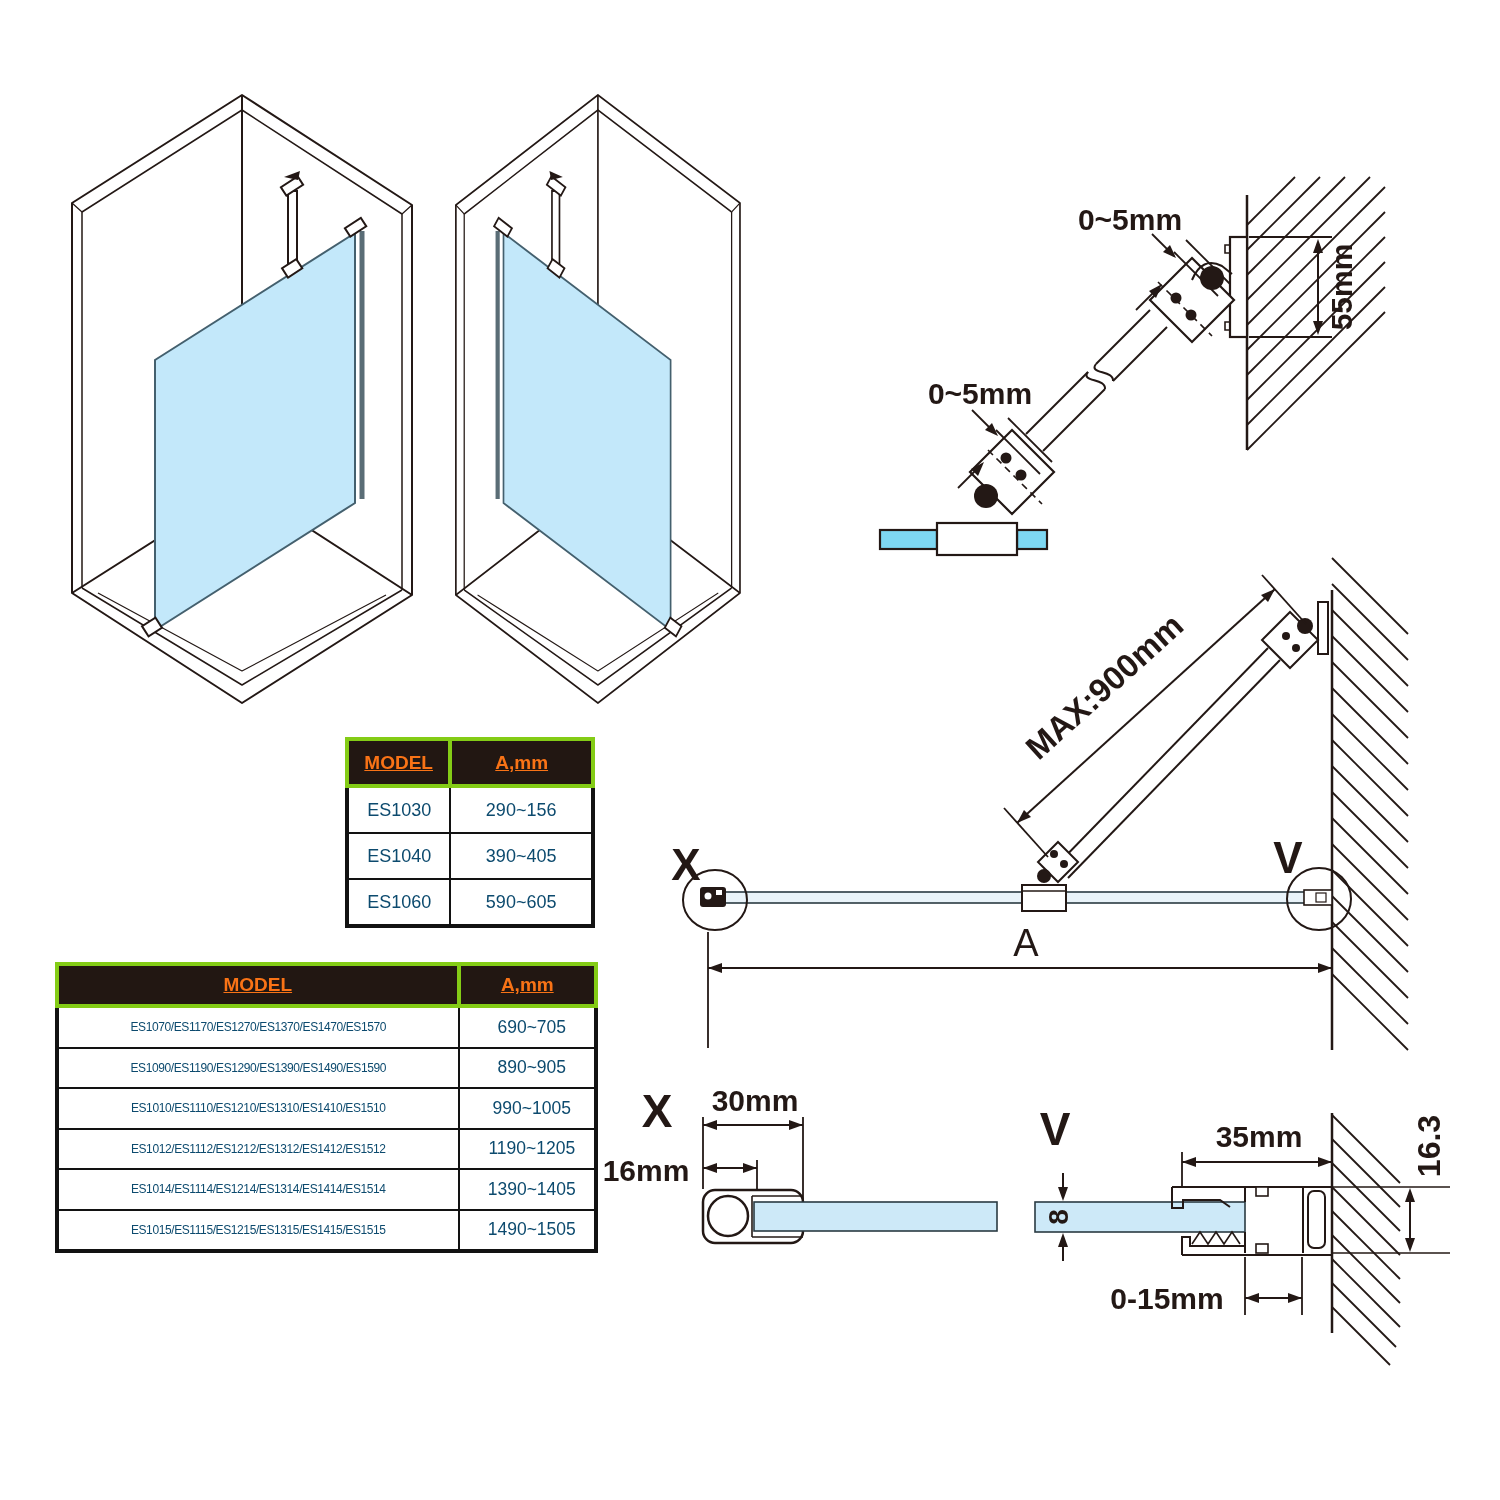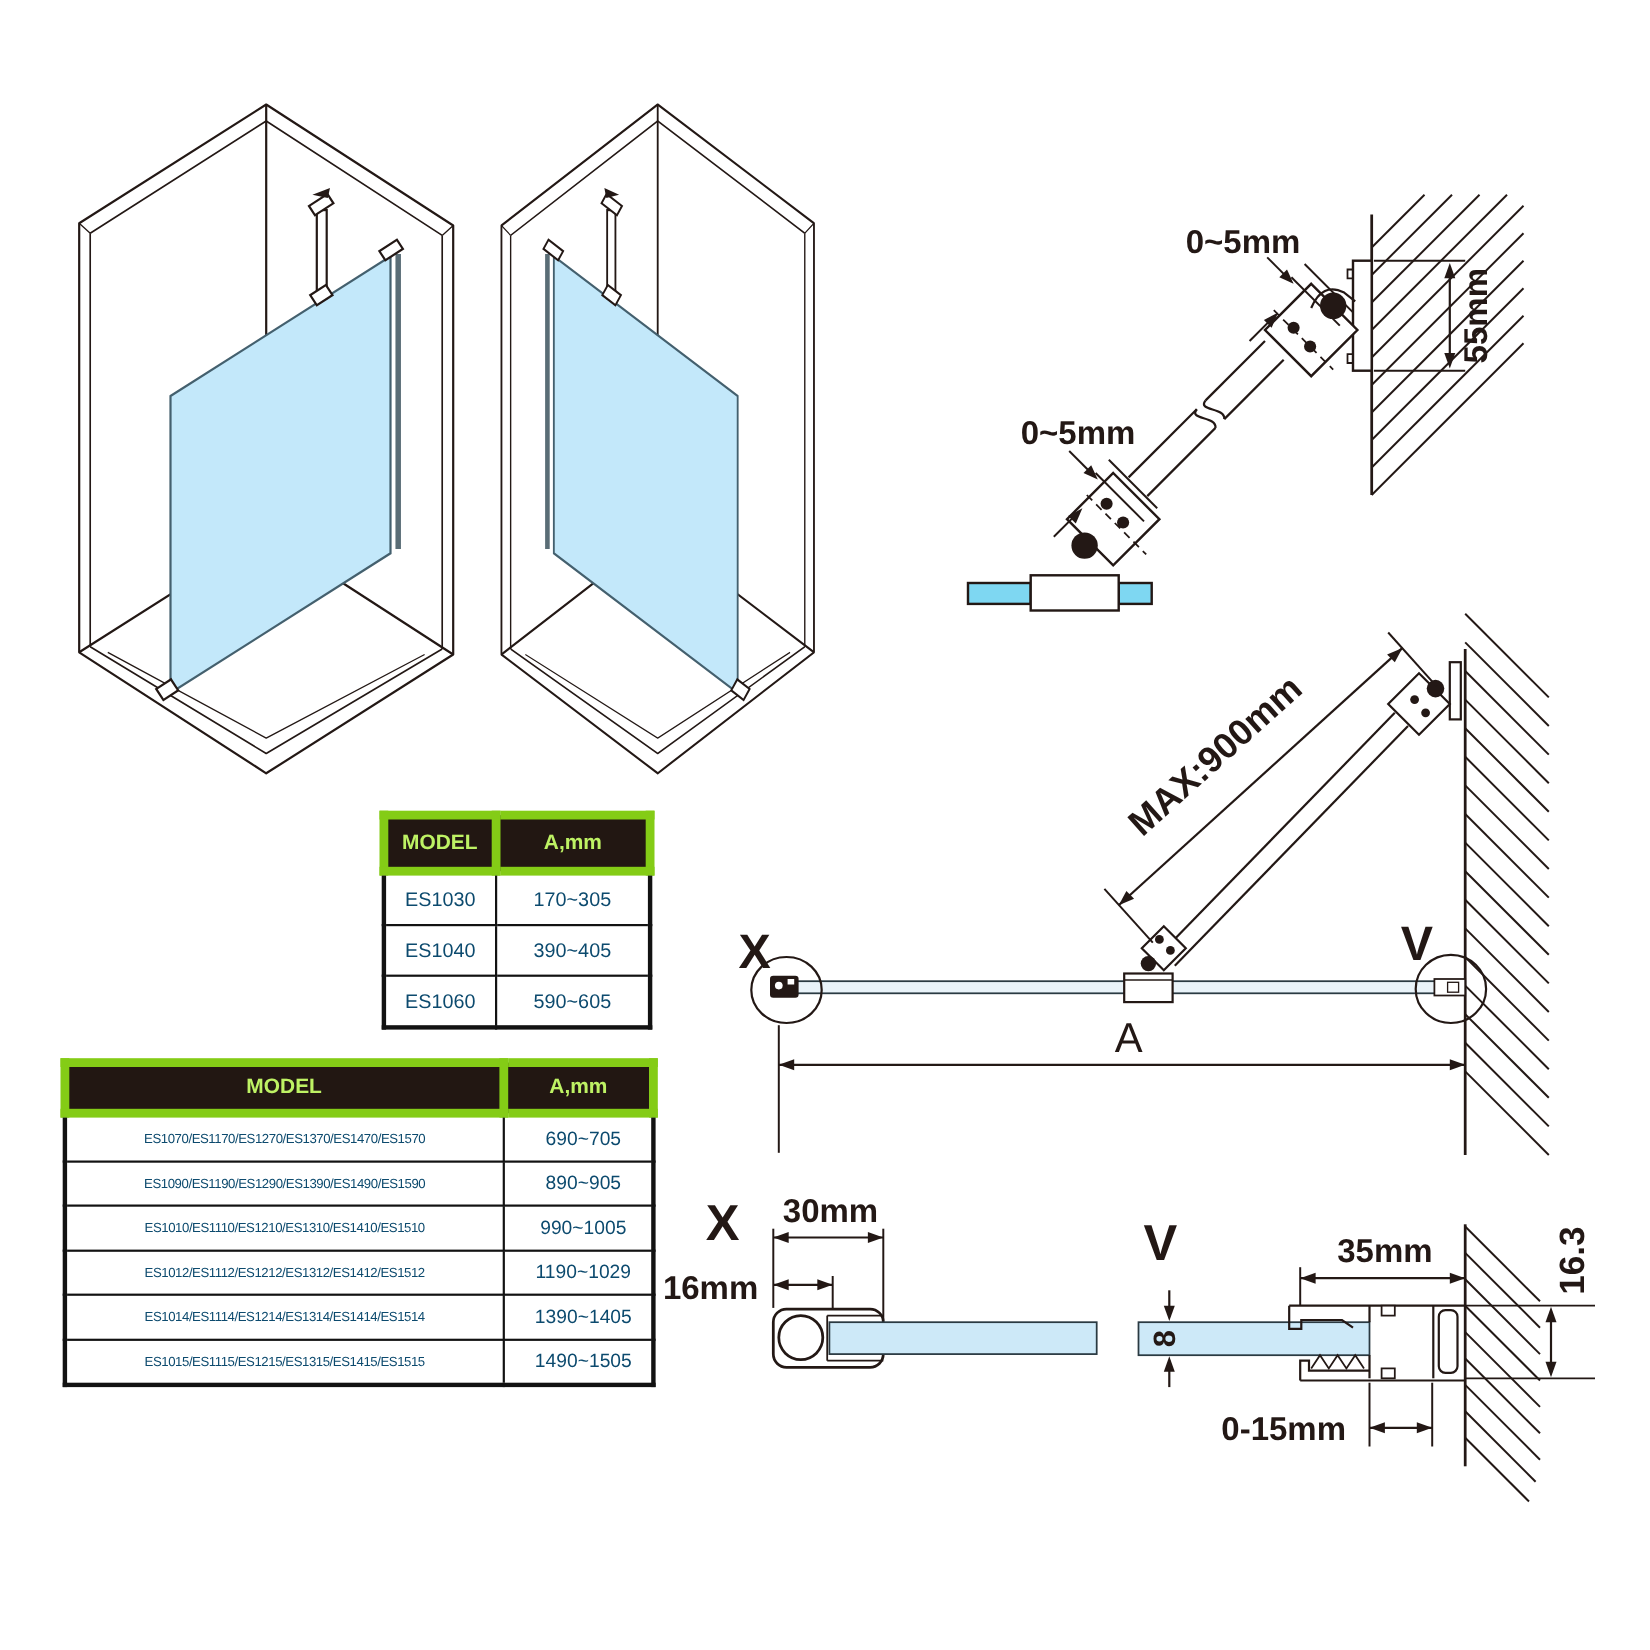--- a/index.html
+++ b/index.html
@@ -4,21 +4,21 @@
 <style>
   html,body{margin:0;padding:0;background:#ffffff;}
   body{width:1500px;height:1500px;position:relative;font-family:"Liberation Sans",sans-serif;color:#231815;overflow:hidden;}
   .abs{position:absolute;}
   svg{display:block;overflow:visible;}
   svg text{font-family:"Liberation Sans","DejaVu Sans",sans-serif;fill:#231815;}
   .dimtxt{font-weight:bold;}
   
   table{border-collapse:collapse;table-layout:fixed;width:100%;background:#fff;}
   .dtable{border:4px solid #121212;}
-  .dtable th{background:#221712;color:#bef264;font-weight:bold;border:8px solid #84cc16;}
+  .dtable th{background:#221712;color:#f97316;font-weight:bold;border:4px solid #84cc16;text-decoration:underline;}
   .dtable td{border:2px solid #121212;text-align:center;color:#0c4a6e;}
   #small-table th{font-size:19px;height:41px;}
   #small-table td{font-size:18px;height:42px;}
   #big-table th{font-size:19px;height:36px;}
   #big-table td{height:36.5px;}
   #big-table td.model{font-size:12px;letter-spacing:-0.4px;padding:0 2px;}
   #big-table td.val{font-size:17.5px;padding-left:11px;}
 </style>
 </head>
 <body>
@@ -243,21 +243,21 @@
       </colgroup>
   <thead>
     <tr>
       <th>MODEL</th>
       <th>A,mm</th>
     </tr>
   </thead>
   <tbody>
     <tr>
           <td>ES1030</td>
-          <td>170~305</td>
+          <td>290~156</td>
         </tr>
     <tr>
           <td>ES1040</td>
           <td>390~405</td>
         </tr>
     <tr>
           <td>ES1060</td>
           <td>590~605</td>
         </tr>
   </tbody>
@@ -284,21 +284,21 @@
     <tr>
           <td class="model">ES1090/ES1190/ES1290/ES1390/ES1490/ES1590</td>
           <td class="val">890~905</td>
         </tr>
     <tr>
           <td class="model">ES1010/ES1110/ES1210/ES1310/ES1410/ES1510</td>
           <td class="val">990~1005</td>
         </tr>
     <tr>
           <td class="model">ES1012/ES1112/ES1212/ES1312/ES1412/ES1512</td>
-          <td class="val">1190~1029</td>
+          <td class="val">1190~1205</td>
         </tr>
     <tr>
           <td class="model">ES1014/ES1114/ES1214/ES1314/ES1414/ES1514</td>
           <td class="val">1390~1405</td>
         </tr>
     <tr>
           <td class="model">ES1015/ES1115/ES1215/ES1315/ES1415/ES1515</td>
           <td class="val">1490~1505</td>
         </tr>
   </tbody>

